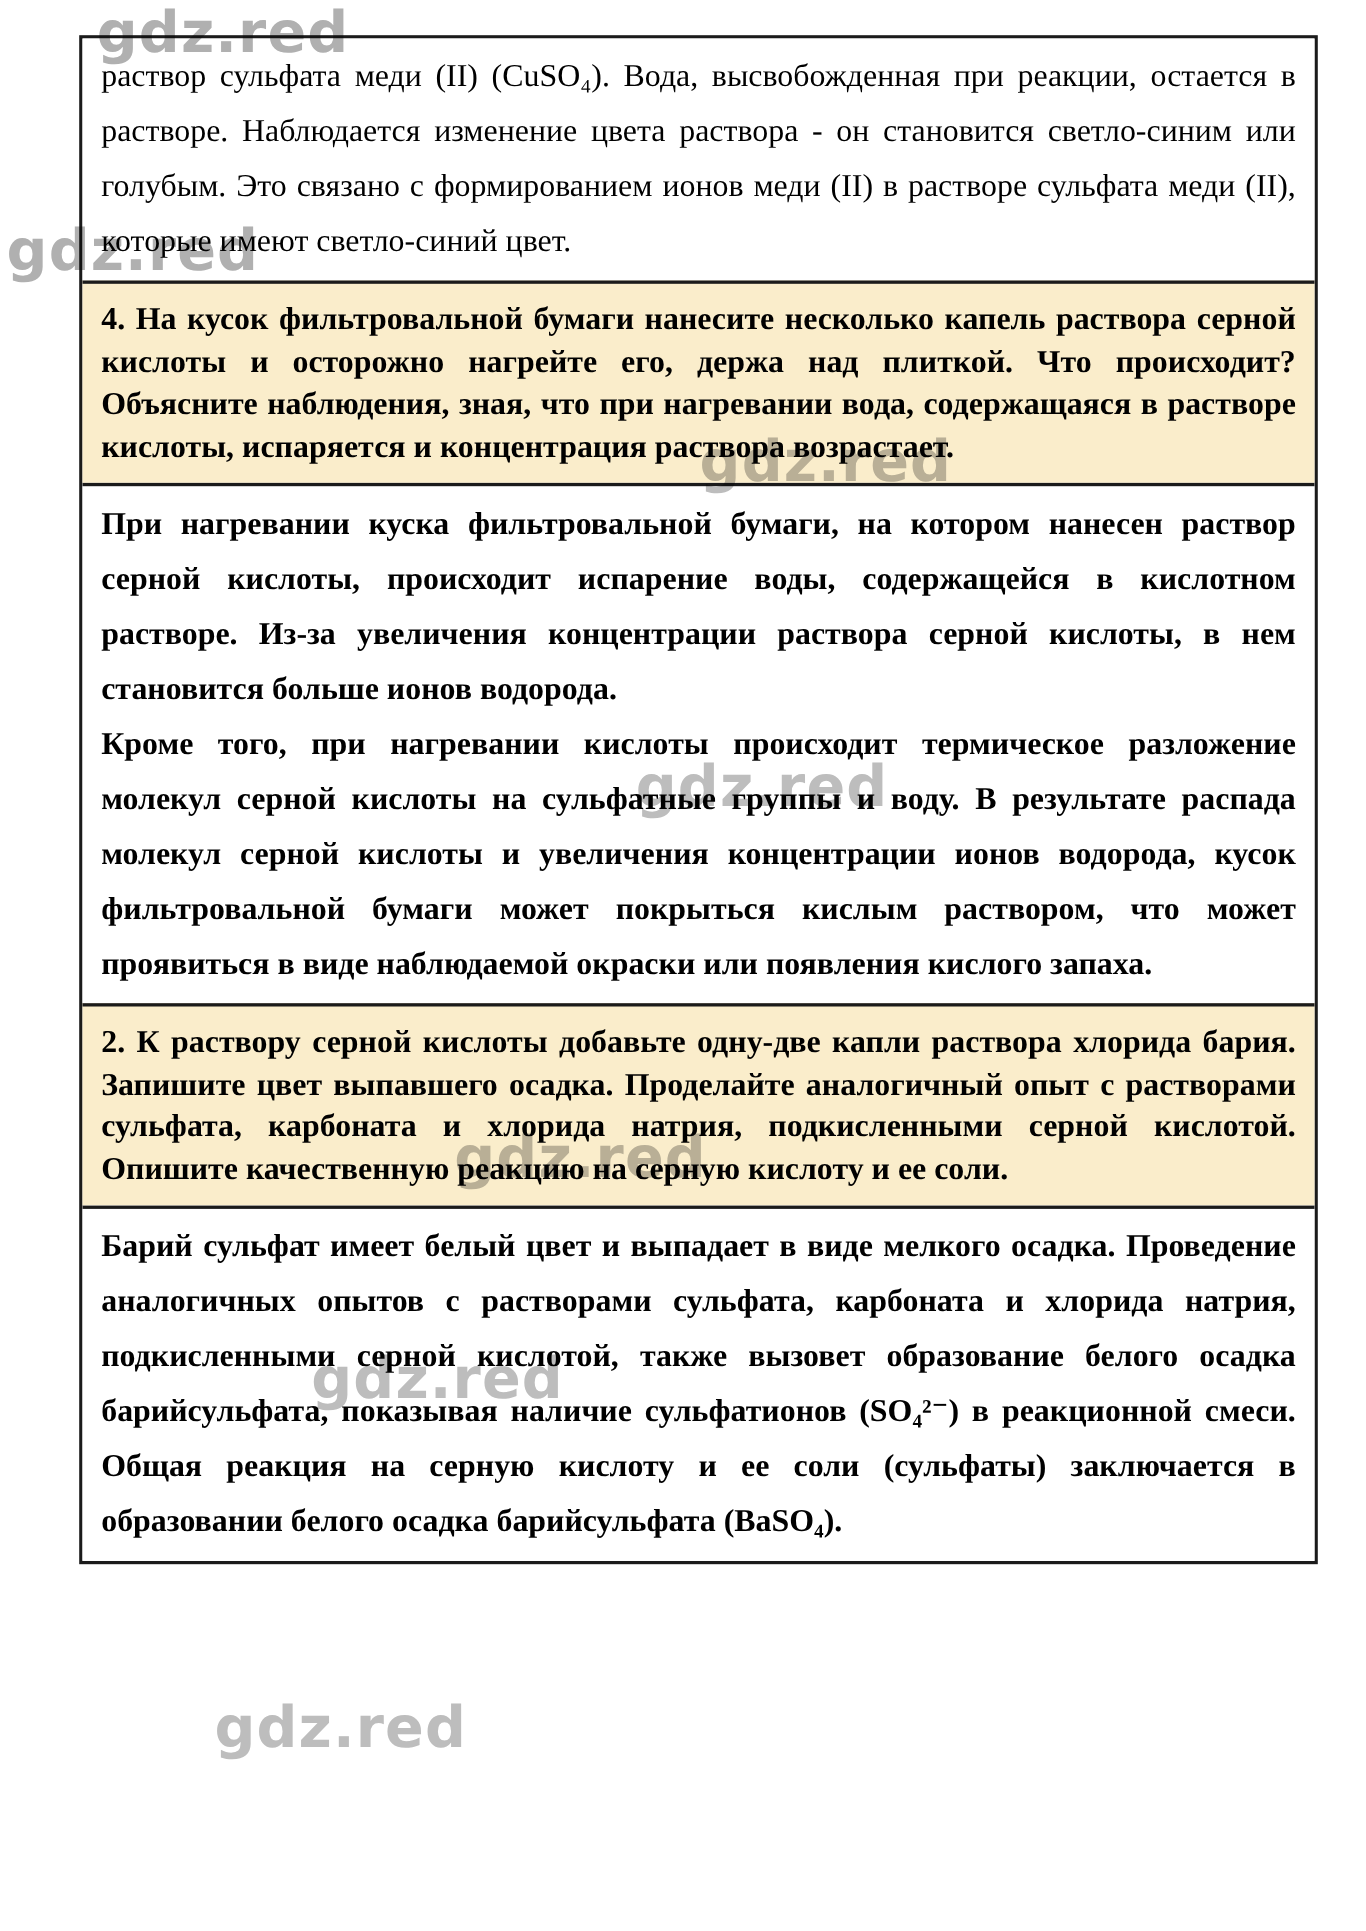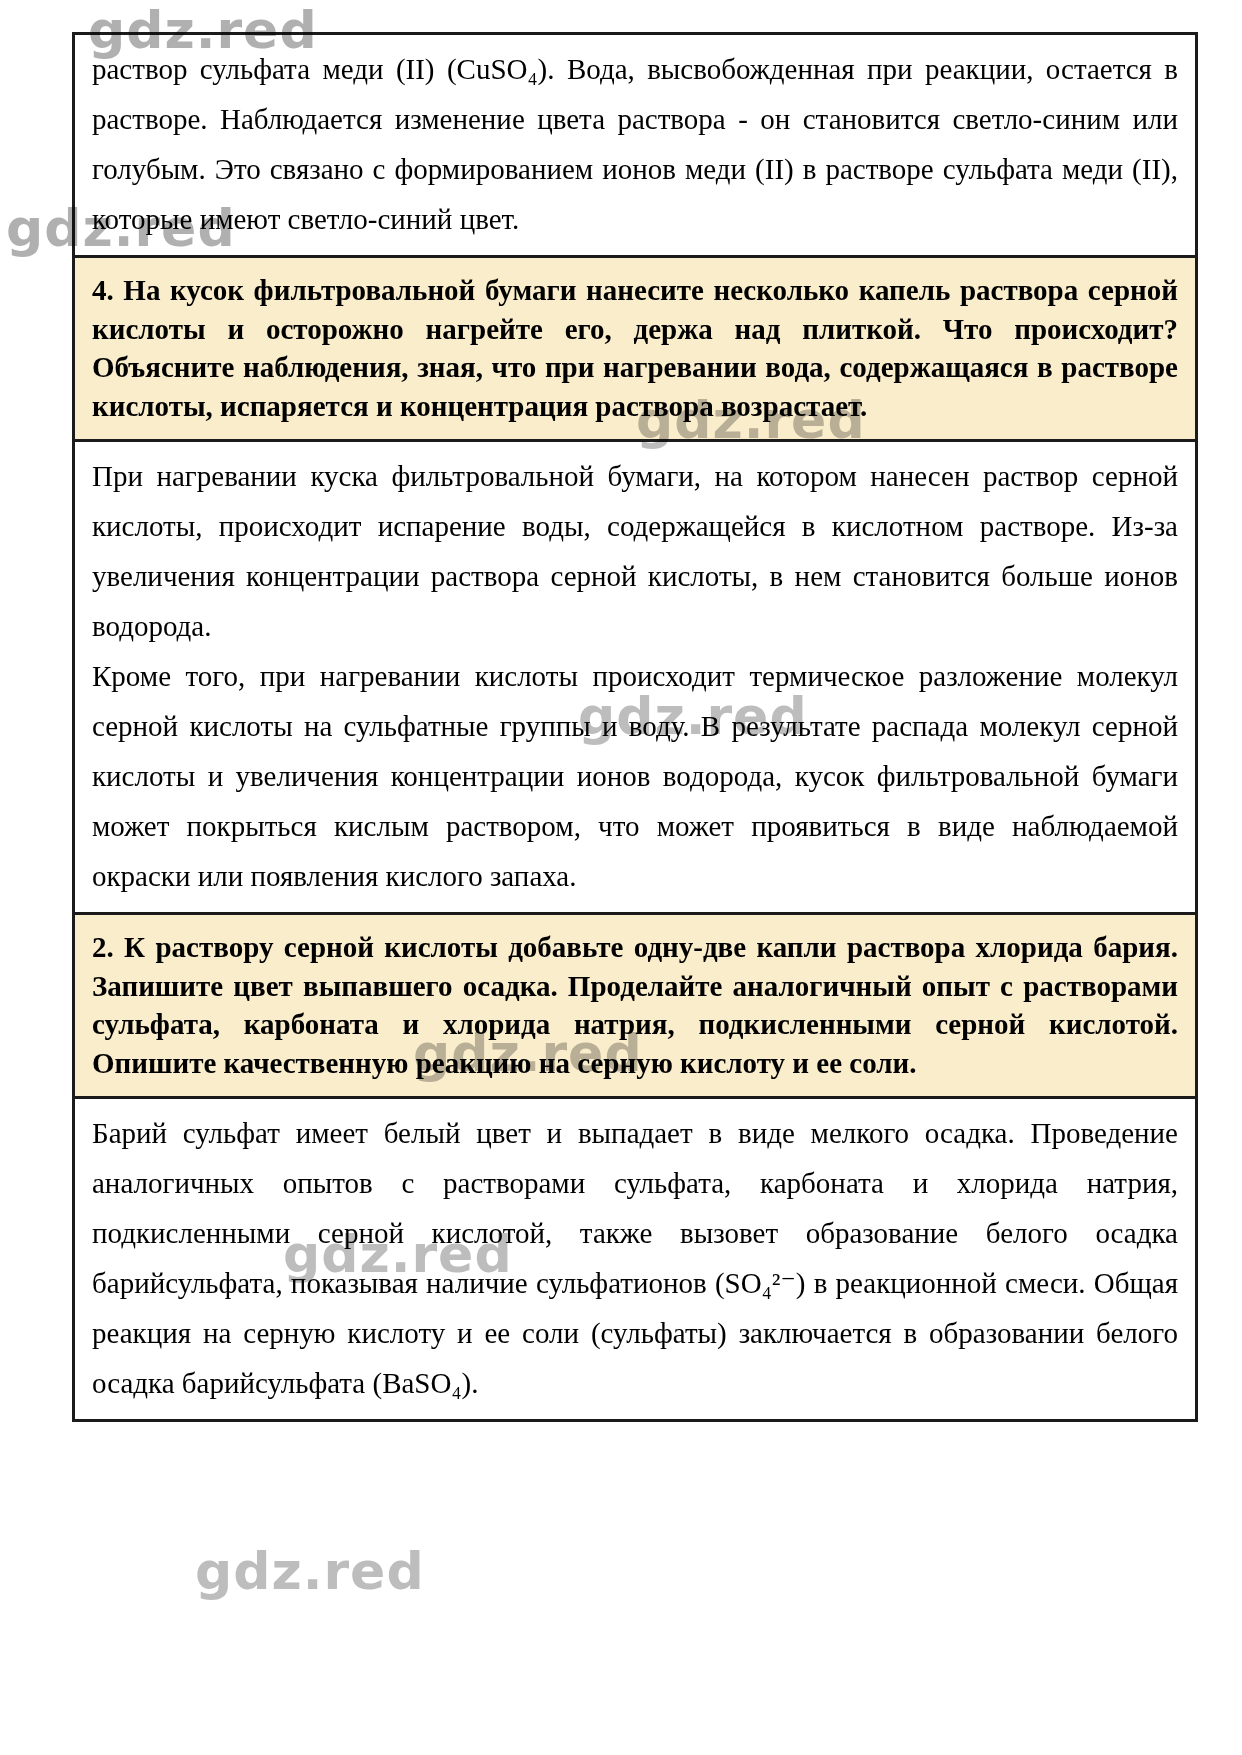--- a/index.html
+++ b/index.html
@@ -16,21 +16,21 @@
     left:72px; top:32px;
     width:1126px;
     box-sizing:border-box;
     border:3px solid #1b1b1b;
     background:#ffffff;
   }
   .row {
     box-sizing:border-box;
     padding:9px 17px 11px 17px;
   }
-  .row + .row { border-top:3px solid #1b1b1b; }
+  .row + .row { border-top:3px solid #1b1b1b;font-weight:bold; }
   .row.answer {
     background:#ffffff;
     font-size:29px;
     line-height:50px;
   }
   .row.question {
     background:#FAEDCB;
     font-weight:bold;
     font-size:29px;
     line-height:38.5px;

